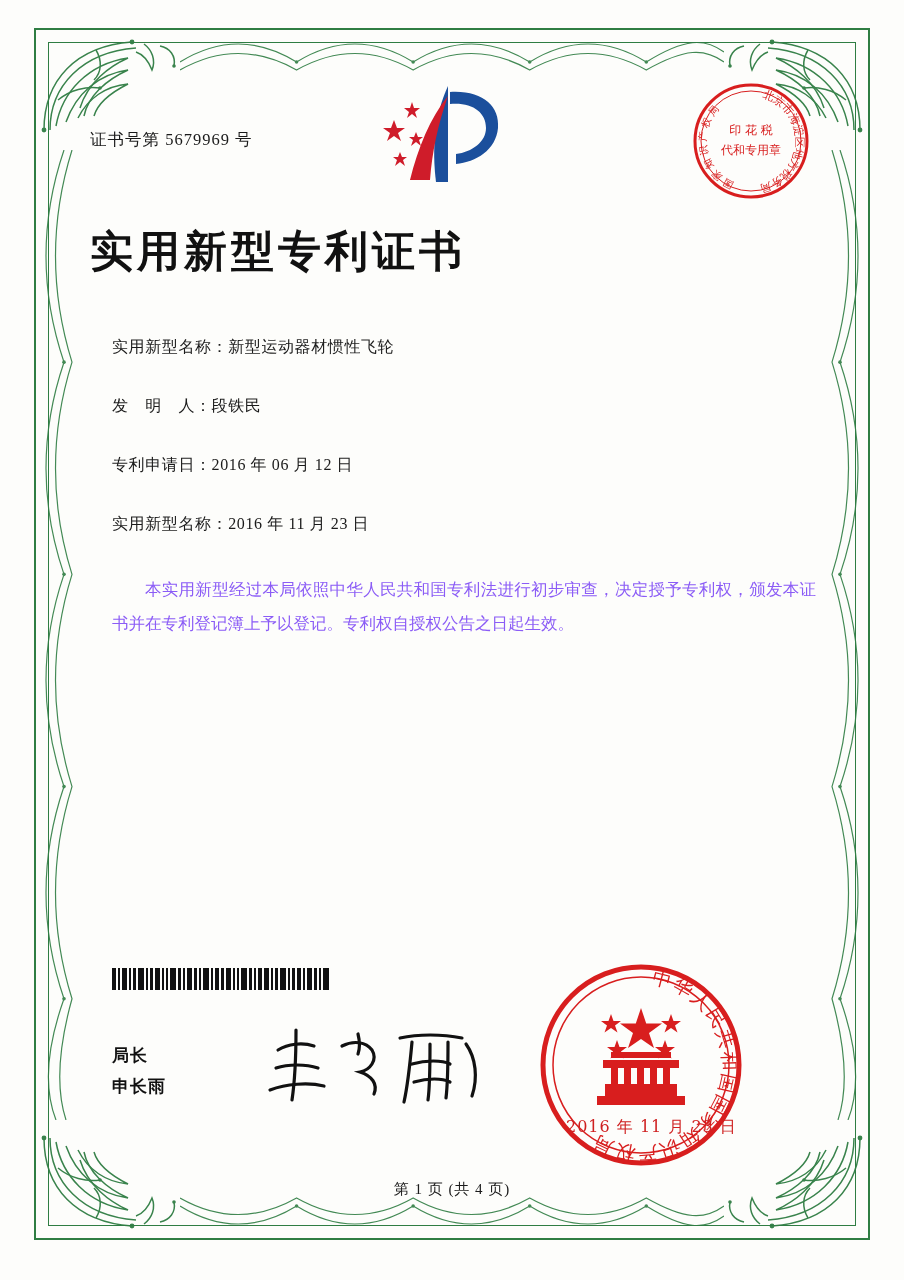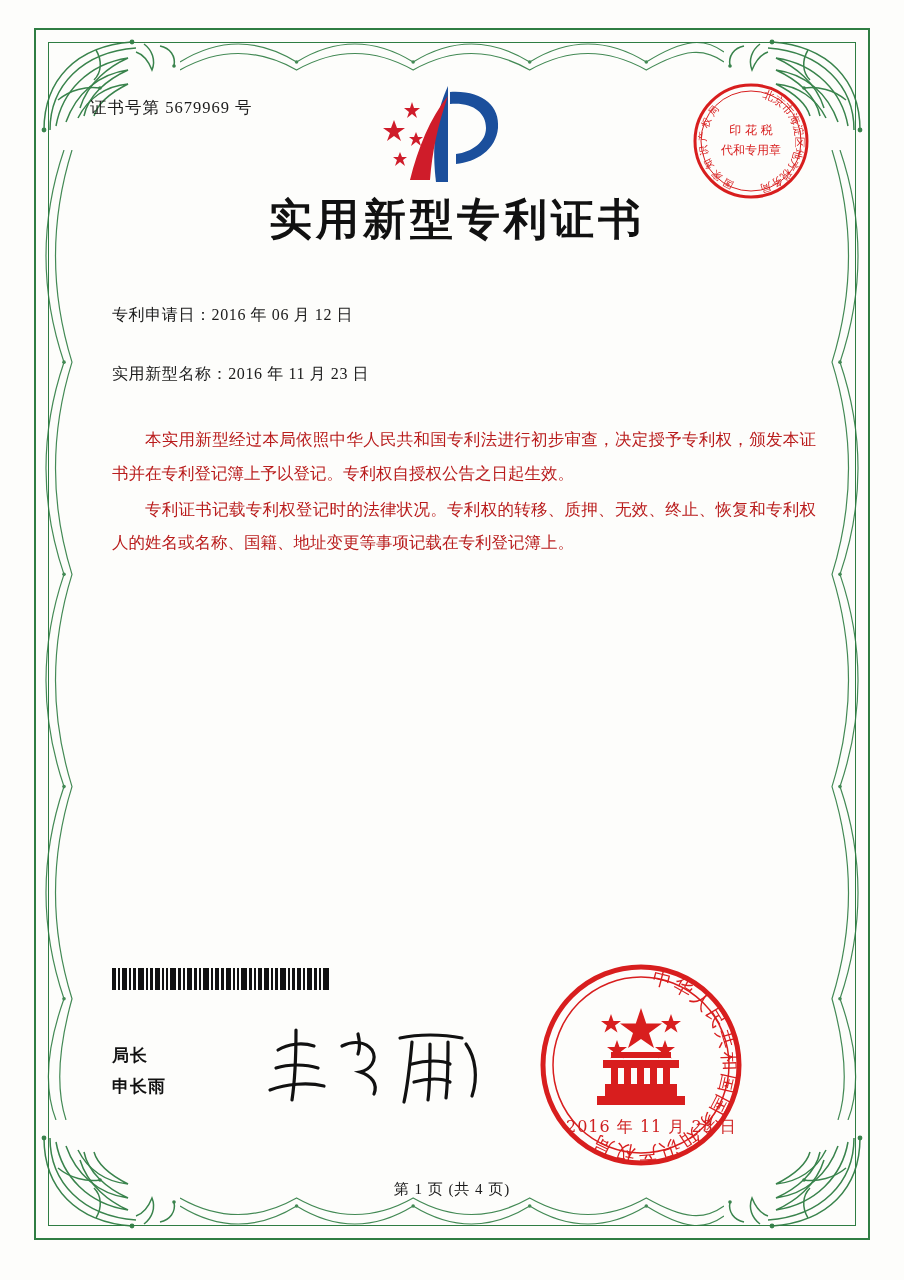--- a/index.html
+++ b/index.html
@@ -81,34 +81,33 @@
     position: absolute;
     left: 90px;
     right: 80px;
     top: 80px;
   }
 
   .cert-number {
     font-size: 16.5px;
     letter-spacing: 1px;
     color: #1b1b1b;
-    margin-top: 17px;
+    margin-top: 49px;
   }
 
   .logo {
     position: absolute;
     left: 50%;
     transform: translateX(-50%);
     top: 80px;
     width: 160px;
     height: 110px;
   }
 
   .title {
-    text-align: center;
     font-size: 43px;
     font-weight: bold;
     letter-spacing: 4px;
     margin-top: 72px;
     color: #111;
     font-family: "DejaVu Serif", "Liberation Serif", serif;
   }
 
   .fields {
     margin-top: 56px;
@@ -122,21 +121,21 @@
   }
   .field .lbl { }
   .field .val { }
 
   .body-text {
     margin-top: 34px;
     padding-left: 22px;
     padding-right: 8px;
     font-size: 16.5px;
     line-height: 2.05;
-    color: #b91c1c;
+    color: #8b5cf6;
     font-family: "DejaVu Serif", "Liberation Serif", serif;
   }
   .body-text p {
     margin: 0 0 2px 0;
     text-indent: 2em;
     text-align: justify;
   }
 
   
   .barcode {
@@ -390,30 +389,35 @@
     </svg>
   </div>
 
   <div class="content">
     <div class="cert-number">证书号第 5679969 号</div>
 
     <div class="title">实用新型专利证书</div>
 
     <div class="fields">
       <div class="field">
+        <span class="lbl">实用新型名称：</span><span class="val">新型运动器材惯性飞轮</span>
+      </div>
+      <div class="field">
+        <span class="lbl">发　明　人：</span><span class="val">段铁民</span>
+      </div>
+      <div class="field">
         <span class="lbl">专利申请日：</span><span class="val">2016 年 06 月 12 日</span>
       </div>
       <div class="field">
         <span class="lbl">实用新型名称：</span><span class="val">2016 年 11 月 23 日</span>
       </div>
     </div>
 
     <div class="body-text">
       <p>本实用新型经过本局依照中华人民共和国专利法进行初步审查，决定授予专利权，颁发本证书并在专利登记簿上予以登记。专利权自授权公告之日起生效。</p>
-      <p>专利证书记载专利权登记时的法律状况。专利权的转移、质押、无效、终止、恢复和专利权人的姓名或名称、国籍、地址变更等事项记载在专利登记簿上。</p>
     </div>
   </div>
 
   <div class="barcode">
     <i style="width:4px"></i>
       <i style="width:2px"></i>
       <i style="width:5px"></i>
       <i style="width:2px"></i>
     <i style="width:3px"></i>
       <i style="width:6px"></i>

